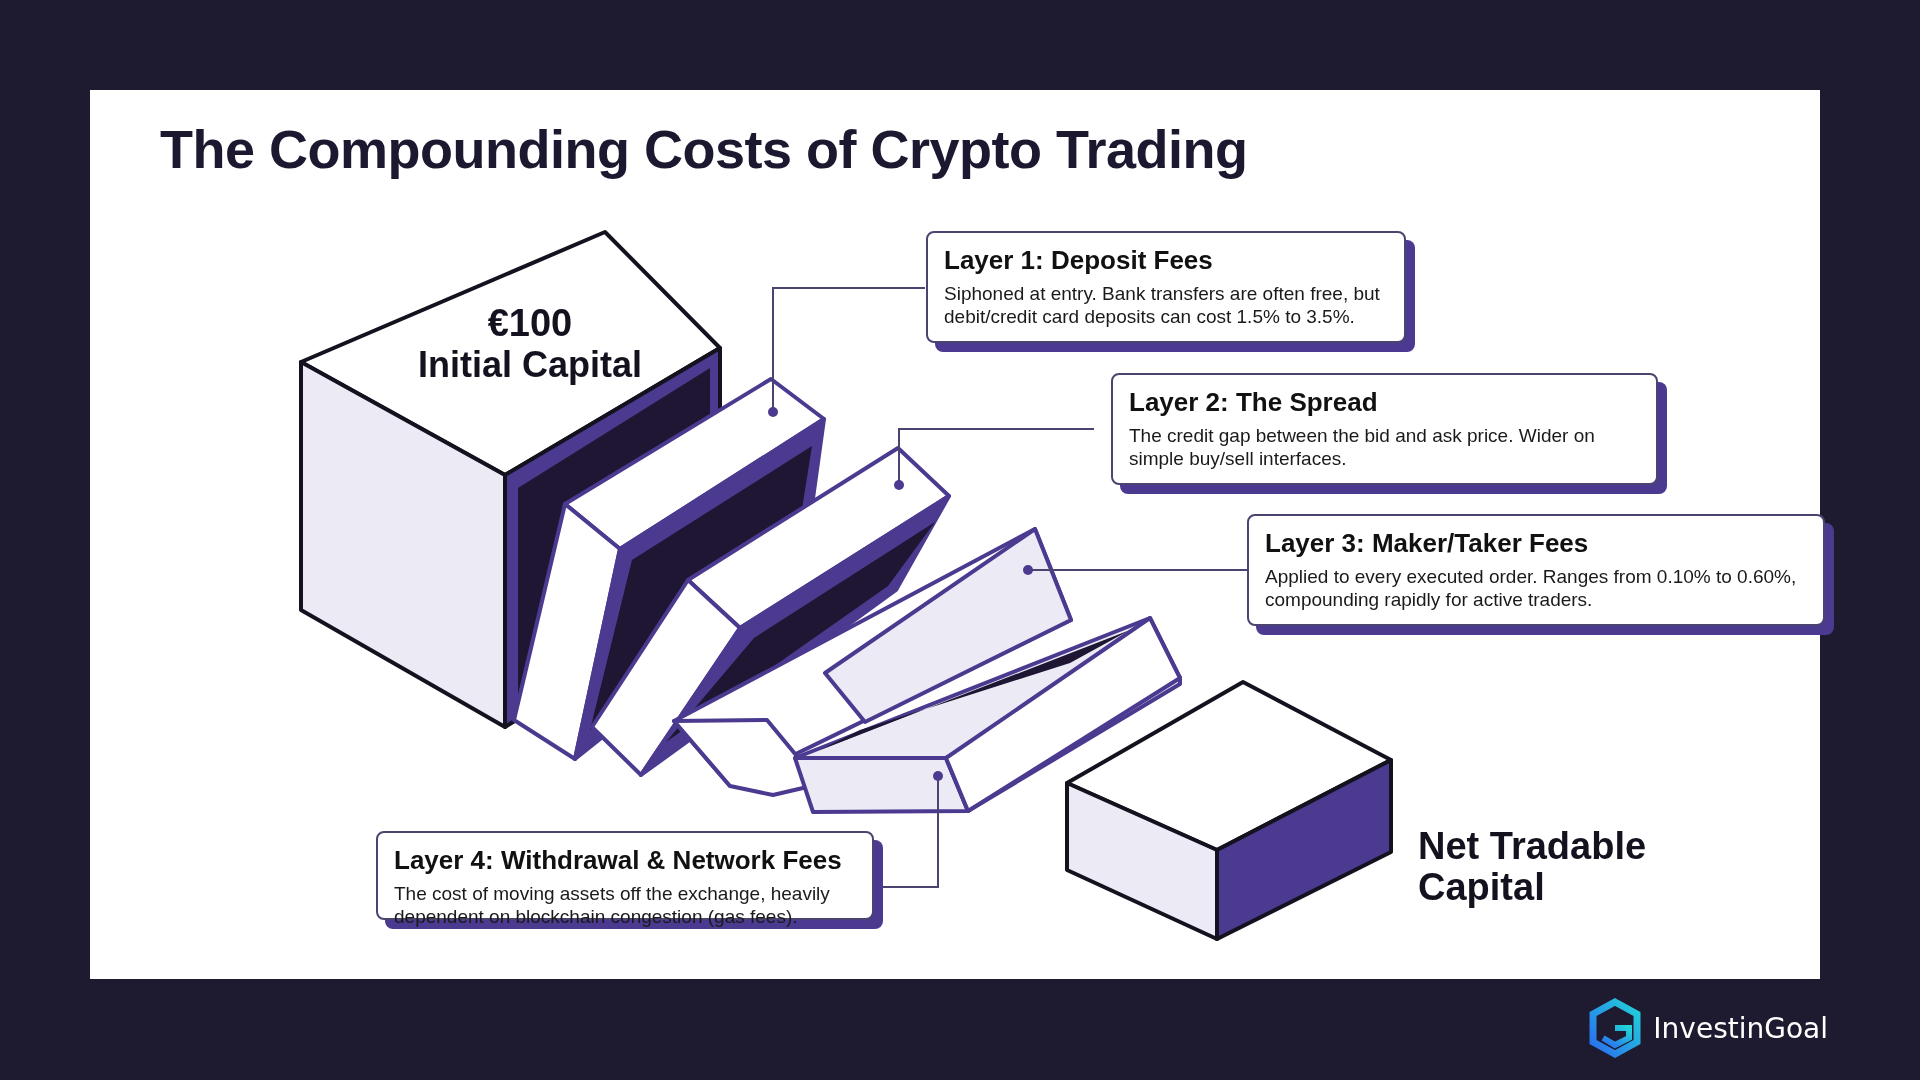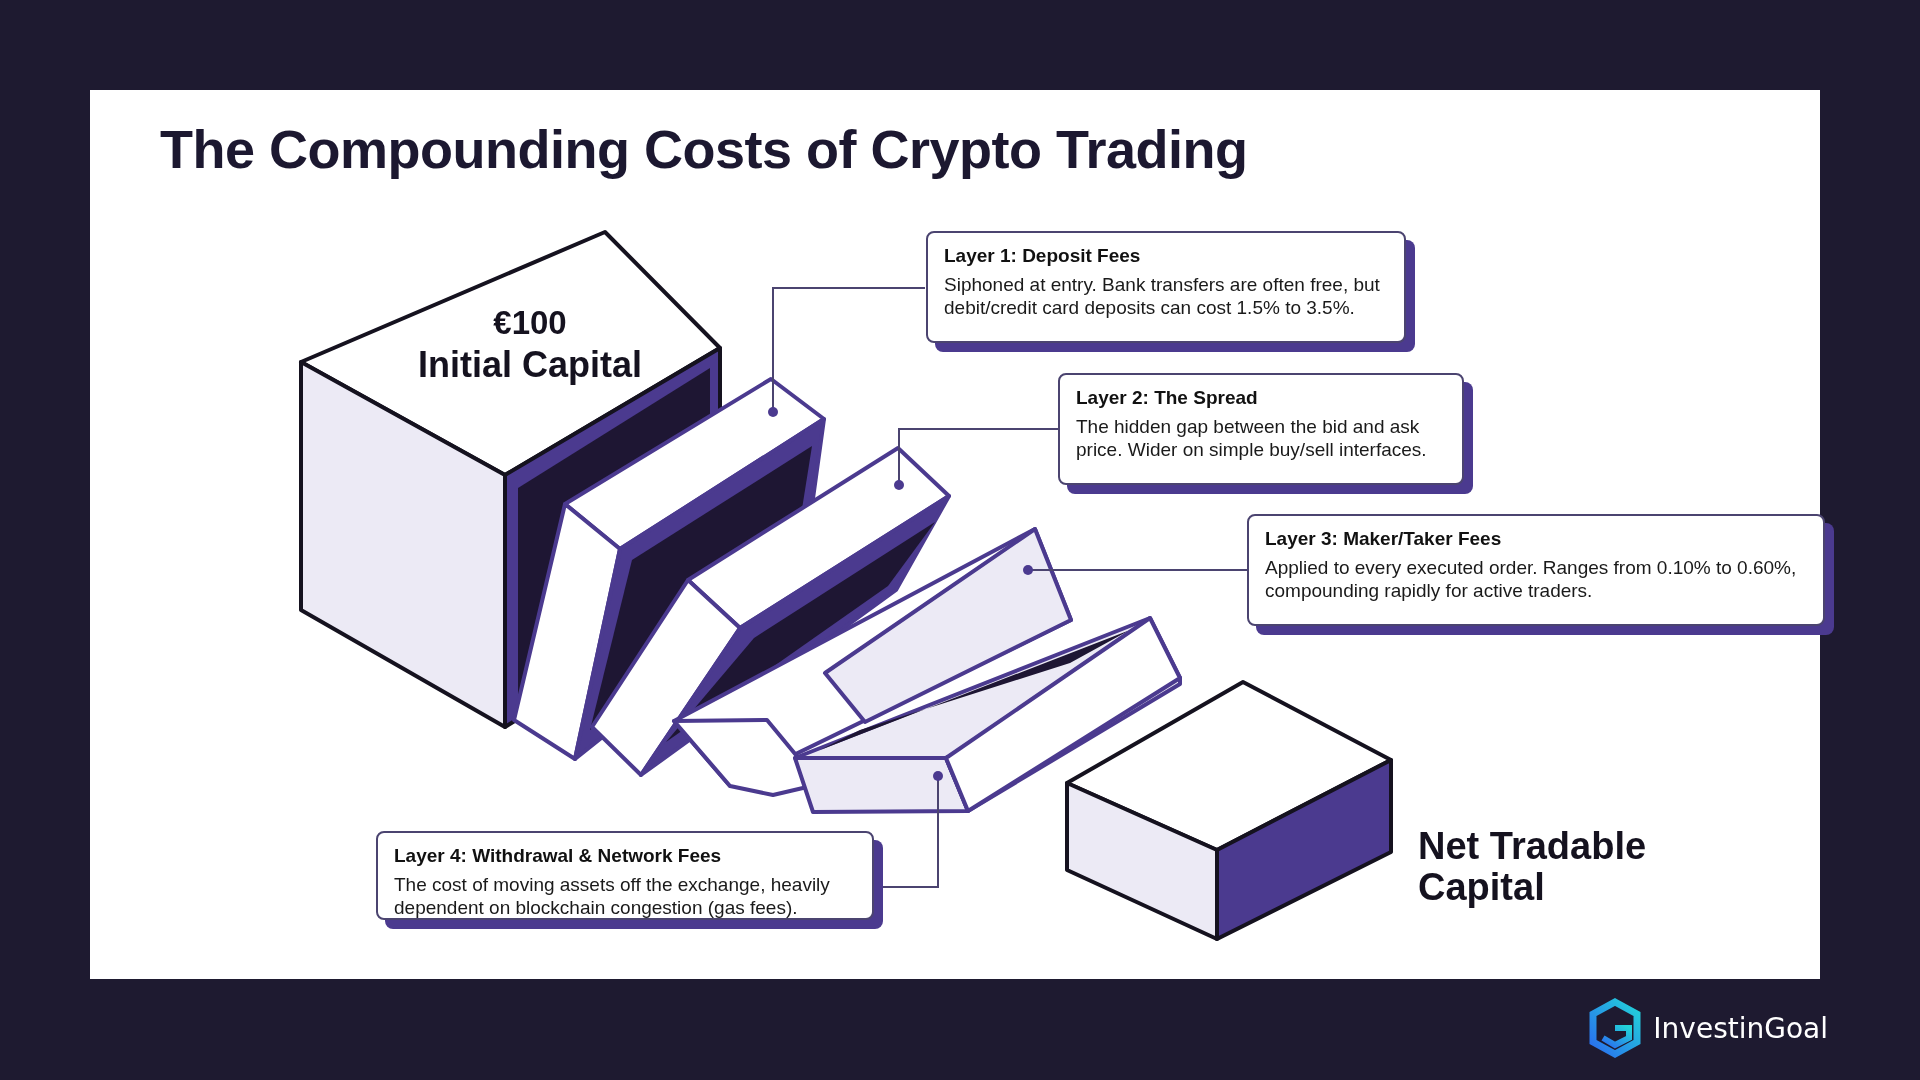--- a/index.html
+++ b/index.html
@@ -1,21 +1,21 @@
 <!DOCTYPE html>
 <html><head>
 <meta charset="utf-8">
 <style>
   html,body{margin:0;padding:0;}
   body{width:1920px;height:1080px;background:#1e1a30;position:relative;overflow:hidden;font-family:"Liberation Sans","DejaVu Sans",sans-serif;}
   .card{position:absolute;left:90px;top:90px;width:1730px;height:889px;background:#ffffff;}
   .title{position:absolute;left:70px;top:28px;font-size:54px;font-weight:bold;color:#1c1830;letter-spacing:-0.5px;margin:0;}
   svg.art{position:absolute;left:0;top:0;}
   .callout{position:absolute;background:#fff;border:2px solid #4b4470;border-radius:8px;box-shadow:9px 9px 0 #4b3a8f;padding:12px 16px;box-sizing:border-box;}
-  .callout h3{margin:0 0 6px 0;font-size:19px;font-weight:bold;color:#111;}
+  .callout h3{margin:0 0 6px 0;font-size:26px;font-weight:bold;color:#111;}
   .callout p{margin:0;font-size:19px;line-height:23px;color:#1a1a1a;}
   .cube-label{position:absolute;text-align:center;font-weight:bold;color:#15121f;}
   .net-label{position:absolute;font-weight:bold;color:#15121f;font-size:38px;line-height:41px;}
   .logo{position:absolute;right:92px;bottom:22px;display:flex;align-items:center;gap:10px;}
   .logo span{color:#fff;font-size:28px;font-weight:normal;font-family:"DejaVu Sans",sans-serif;}
 </style>
 </head>
 <body>
 
 <div class="card">
@@ -72,36 +72,36 @@
     </g>
     <g fill="#4b3a8f">
       <circle cx="683" cy="322" r="5"></circle>
       <circle cx="809" cy="395" r="5"></circle>
       <circle cx="938" cy="480" r="5"></circle>
       <circle cx="848" cy="686" r="5"></circle>
     </g>
   </svg>
 
   <div class="cube-label" style="left:300px;top:212px;width:280px;">
-    <div style="font-size:33px;line-height:42px;">€100</div>
+    <div style="font-size:38px;line-height:42px;">€100</div>
     <div style="font-size:36px;line-height:42px;">Initial Capital</div>
   </div>
 
   <div class="net-label" style="left:1328px;top:688px;margin-top:48px;">
     <div>Net Tradable</div>
     <div>Capital</div>
   </div>
 
   <div class="callout" style="left:836px;top:141px;width:480px;height:112px;">
     <h3>Layer 1: Deposit Fees</h3>
     <p>Siphoned at entry. Bank transfers are often free, but debit/credit card deposits can cost 1.5% to 3.5%.</p>
   </div>
-  <div class="callout" style="left:968px;top:283px;width:406px;height:112px;">
+  <div class="callout" style="left:1021px;top:283px;width:547px;height:112px;">
     <h3>Layer 2: The Spread</h3>
-    <p>The hidden gap between the bid and ask price. Wider on simple buy/sell interfaces.</p>
+    <p>The credit gap between the bid and ask price. Wider on simple buy/sell interfaces.</p>
   </div>
   <div class="callout" style="left:1157px;top:424px;width:578px;height:112px;">
     <h3>Layer 3: Maker/Taker Fees</h3>
     <p>Applied to every executed order. Ranges from 0.10% to 0.60%, compounding rapidly for active traders.</p>
   </div>
   <div class="callout" style="left:286px;top:741px;width:498px;height:89px;">
     <h3>Layer 4: Withdrawal &amp; Network Fees</h3>
     <p>The cost of moving assets off the exchange, heavily dependent on blockchain congestion (gas fees).</p>
   </div>
 </div>

